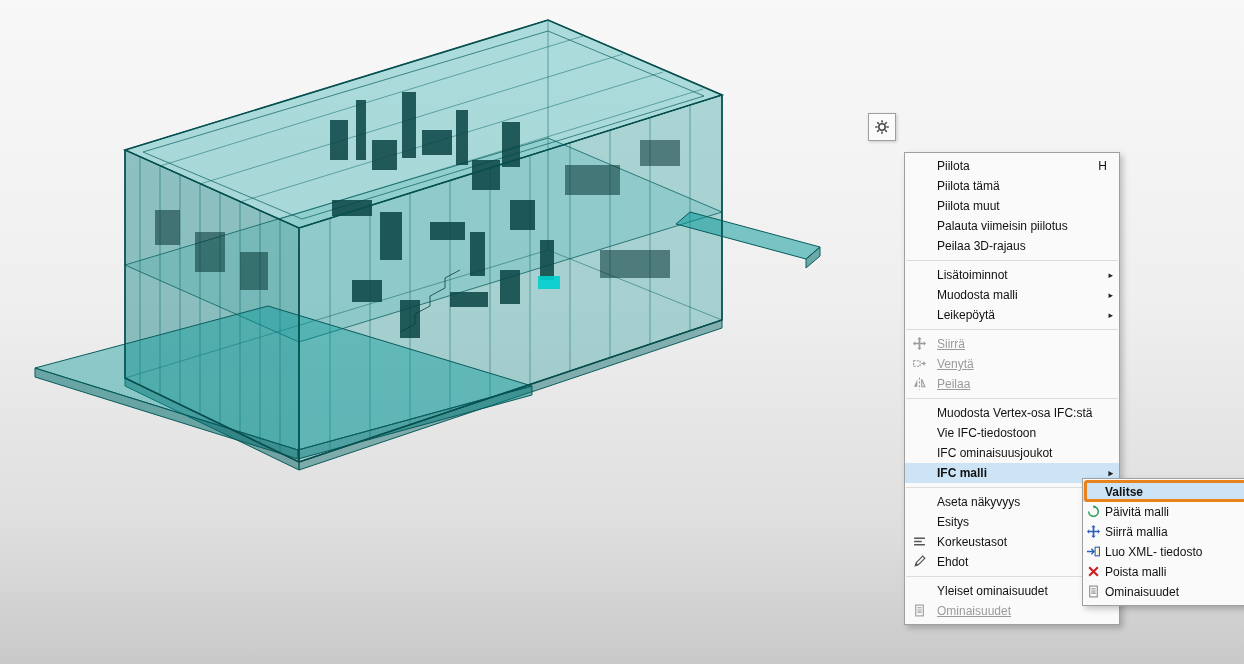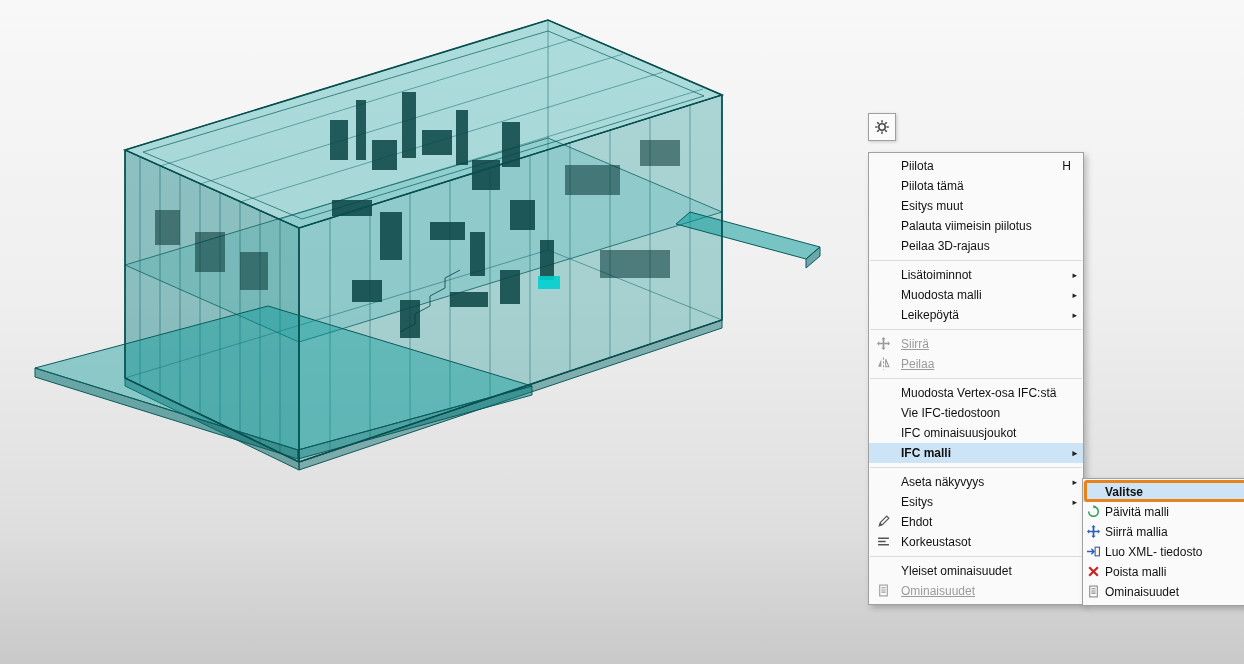--- a/index.html
+++ b/index.html
@@ -27,21 +27,21 @@
     display:flex;align-items:center;justify-content:center;color:#4d4d4d;
     box-shadow:1px 1px 3px rgba(0,0,0,.18);cursor:pointer;
   }
   .gear svg{width:16px;height:16px;}
 
   
   .menu,.submenu{
     position:absolute;background:#fafafa;border:1px solid var(--menu_border);
     box-shadow:3px 3px 6px rgba(0,0,0,.22);padding:3px 0;font-size:12px;color:#111;
   }
-  .menu{left:868px;top:152px;width:216px;z-index:10;}
+  .menu{left:904px;top:152px;width:216px;z-index:10;}
   .submenu{left:1082px;top:478px;width:165px;z-index:11;}
   .mi{position:relative;height:20px;line-height:20px;padding:0 16px 0 32px;white-space:nowrap;cursor:default;}
   .submenu .mi{padding-left:22px;}
   .mi.sel{background:var(--selection);font-weight:bold;}
   .mi.dis{color:var(--disabled_text);text-decoration:underline;}
   .mic{position:absolute;left:8px;top:3px;width:14px;height:14px;color:#555;}
   .submenu .mic{left:4px;}
   .mic svg{width:13px;height:13px;display:block;}
   .mi.dis .mic{color:var(--disabled_text);}
   .shortcut{position:absolute;right:12px;top:0;}
@@ -173,21 +173,21 @@
 
 <div class="menu" data-name="context-menu">
   <div class="mi" data-name="menu-item-piilota">
     <span data-name="menu-item-label">Piilota</span>
     <span class="shortcut" data-name="shortcut-label">H</span>
   </div>
   <div class="mi" data-name="menu-item-piilota-tama">
     <span data-name="menu-item-label">Piilota tämä</span>
   </div>
   <div class="mi" data-name="menu-item-piilota-muut">
-    <span data-name="menu-item-label">Esitys muut</span>
+    <span data-name="menu-item-label">Piilota muut</span>
   </div>
   <div class="mi" data-name="menu-item-palauta-viimeisin-piilotus">
     <span data-name="menu-item-label">Palauta viimeisin piilotus</span>
   </div>
   <div class="mi" data-name="menu-item-aseta-3d-rajaus">
     <span data-name="menu-item-label">Peilaa 3D-rajaus</span>
   </div>
   <div class="sep" data-name="menu-separator"></div>
   <div class="mi" data-name="menu-item-lisatoiminnot">
     <span data-name="menu-item-label">Lisätoiminnot</span>
@@ -202,20 +202,29 @@
     <span class="arrow" data-name="submenu-arrow-icon">▸</span>
   </div>
   <div class="sep" data-name="menu-separator"></div>
   <div class="mi dis" data-name="menu-item-siirra">
     <span class="mic" data-name="move-icon">
       <svg viewBox="0 0 12 12">
           <path fill="currentColor" d="M6 0l2 2H6.8v3.2H10V4l2 2-2 2V6.8H6.8V10H8l-2 2-2-2h1.2V6.8H2V8L0 6l2-2v1.2h3.2V2H4z"></path>
         </svg>
     </span>
     <span data-name="menu-item-label">Siirrä</span>
+  </div>
+  <div class="mi dis" data-name="menu-item-venyta">
+    <span class="mic" data-name="stretch-icon">
+      <svg viewBox="0 0 12 12">
+          <rect x="0.5" y="3.5" width="6" height="5" fill="none" stroke="currentColor" stroke-dasharray="2 1"></rect>
+          <path d="M7.5 6h3.5M9.5 4.5L11.2 6 9.5 7.5" fill="none" stroke="currentColor"></path>
+        </svg>
+    </span>
+    <span data-name="menu-item-label">Venytä</span>
   </div>
   <div class="mi dis" data-name="menu-item-peilaa">
     <span class="mic" data-name="mirror-icon">
       <svg viewBox="0 0 12 12">
           <path d="M4 2L1 9h3z" fill="currentColor"></path>
           <path d="M8 2l3 7H8z" fill="none" stroke="currentColor"></path>
           <line x1="6" y1="0.5" x2="6" y2="11.5" stroke="currentColor" stroke-dasharray="2 1.5"></line>
         </svg>
     </span>
     <span data-name="menu-item-label">Peilaa</span>
@@ -236,36 +245,36 @@
   </div>
   <div class="sep" data-name="menu-separator"></div>
   <div class="mi" data-name="menu-item-aseta-nakyvyys">
     <span data-name="menu-item-label">Aseta näkyvyys</span>
     <span class="arrow" data-name="submenu-arrow-icon">▸</span>
   </div>
   <div class="mi" data-name="menu-item-esitys">
     <span data-name="menu-item-label">Esitys</span>
     <span class="arrow" data-name="submenu-arrow-icon">▸</span>
   </div>
+  <div class="mi" data-name="menu-item-korkeustasot">
+    <span class="mic" data-name="levels-icon">
+      <svg viewBox="0 0 12 12">
+          <path d="M1 3h10M1 6h7M1 9h10" fill="none" stroke="currentColor" stroke-width="1.2"></path>
+        </svg>
+    </span>
+    <span data-name="menu-item-label">Korkeustasot</span>
+  </div>
   <div class="mi" data-name="menu-item-ehdot">
     <span class="mic" data-name="conditions-icon">
       <svg viewBox="0 0 12 12">
           <path d="M2 10l1-3 6-6 2 2-6 6z" fill="none" stroke="currentColor"></path>
           <path d="M2 10l1-3 2 2z" fill="currentColor"></path>
         </svg>
     </span>
     <span data-name="menu-item-label">Ehdot</span>
-  </div>
-  <div class="mi" data-name="menu-item-korkeustasot">
-    <span class="mic" data-name="levels-icon">
-      <svg viewBox="0 0 12 12">
-          <path d="M1 3h10M1 6h7M1 9h10" fill="none" stroke="currentColor" stroke-width="1.2"></path>
-        </svg>
-    </span>
-    <span data-name="menu-item-label">Korkeustasot</span>
   </div>
   <div class="sep" data-name="menu-separator"></div>
   <div class="mi" data-name="menu-item-yleiset-ominaisuudet">
     <span data-name="menu-item-label">Yleiset ominaisuudet</span>
   </div>
   <div class="mi dis" data-name="menu-item-ominaisuudet">
     <span class="mic" data-name="properties-icon">
       <svg viewBox="0 0 12 12">
           <rect x="2.5" y="1" width="7" height="10" fill="#fafafa" stroke="currentColor"></rect>
           <path d="M4 3.5h4M4 5.5h4M4 7.5h4" stroke="currentColor"></path>

